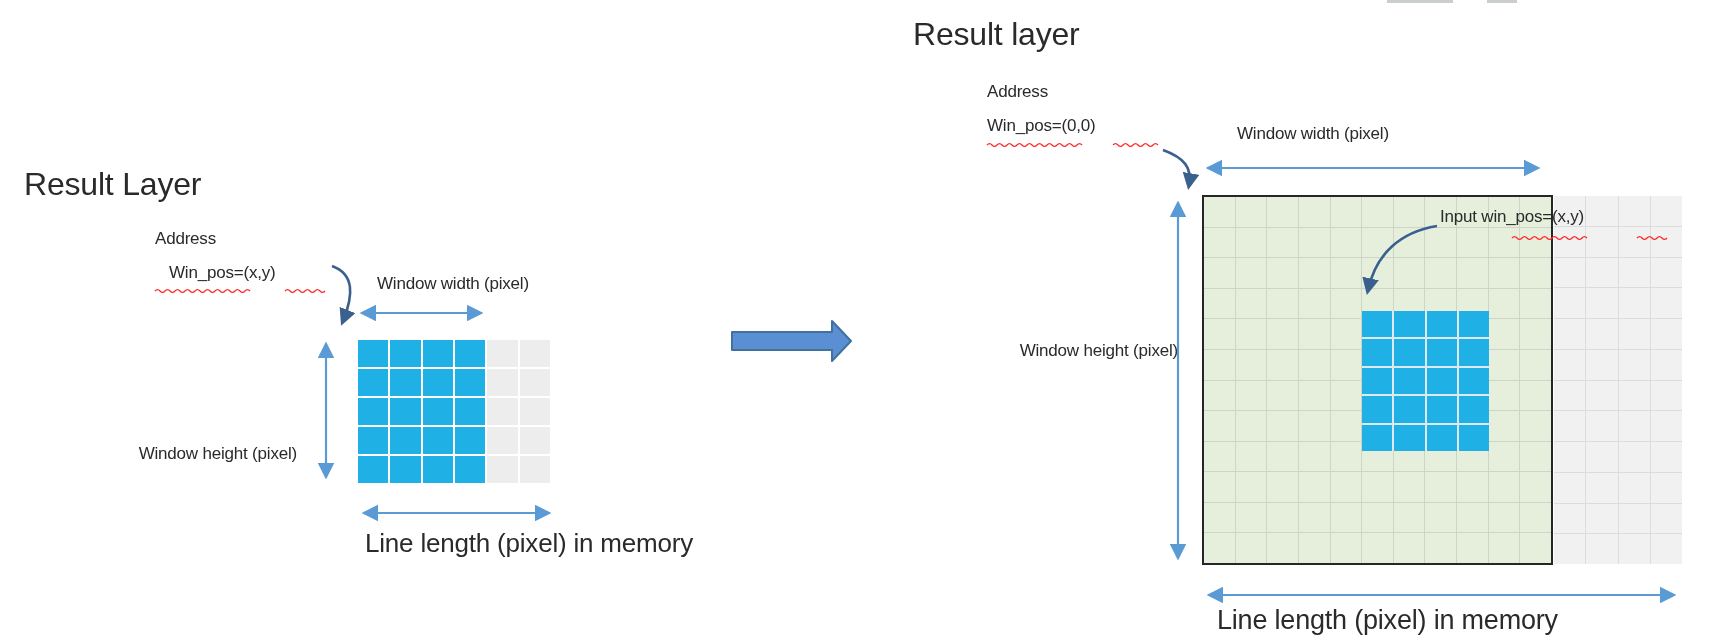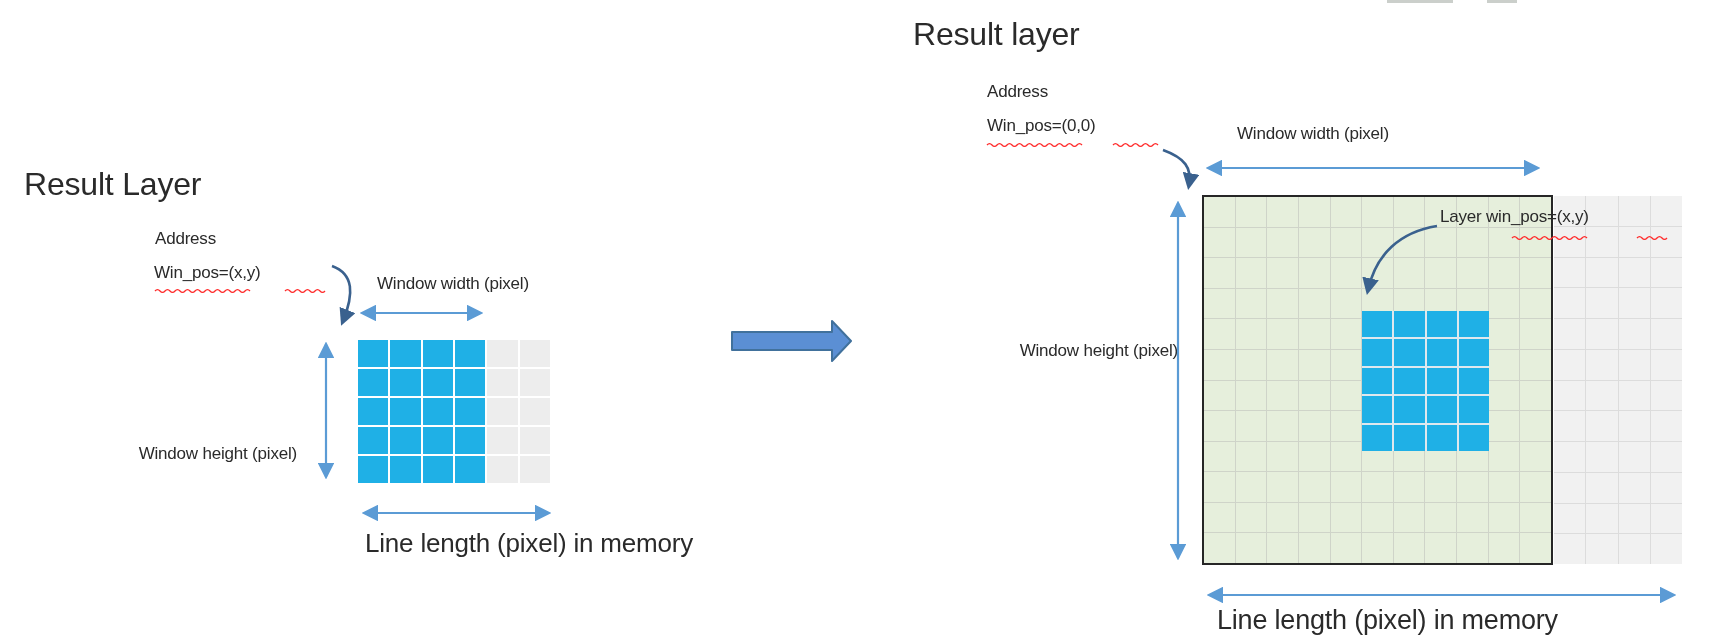--- a/index.html
+++ b/index.html
@@ -27,21 +27,21 @@
 <body>
 
 <div id="canvas">
 
   <div class="artifact" style="left:1387px;width:66px;"></div>
   <div class="artifact" style="left:1487px;width:30px;"></div>
 
   <div class="lbl title" style="left:24px;top:166px;">Result Layer</div>
 
   <div class="lbl body-lbl" style="left:155px;top:229px;">Address</div>
-  <div class="lbl body-lbl" style="left:154px;top:263px;">Win_pos=(x,y)</div>
+  <div class="lbl body-lbl" style="left:169px;top:263px;">Win_pos=(x,y)</div>
 
   <div class="lbl body-lbl" style="left:377px;top:274px;">Window width (pixel)</div>
 
   <div class="lbl body-lbl t-right" style="left:52px;top:398px;width:245px;">Window height (pixel)</div>
 
   <div class="lbl body-lbl" style="left:365px;top:528px;font-size:26px;">Line length (pixel) in memory</div>
 
   <div id="input-grid" class="grid" style="grid-template-columns: repeat(6, 1fr); grid-template-rows: repeat(5, 1fr);">
       <div class="cell blue"></div>
       <div class="cell blue"></div>
@@ -286,21 +286,21 @@
       <div class="cell blue"></div>
       <div class="cell blue"></div>
       <div class="cell blue"></div>
       <div class="cell blue"></div>
       <div class="cell blue"></div>
       <div class="cell blue"></div>
       <div class="cell blue"></div>
       <div class="cell blue"></div>
     </div>
 
-  <div class="lbl body-lbl" style="left:1440px;top:207px;z-index:4;">Layer win_pos=(x,y)</div>
+  <div class="lbl body-lbl" style="left:1440px;top:207px;z-index:4;">Input win_pos=(x,y)</div>
 
   <svg id="arrow-layer">
     <defs>
       <marker id="dimHead" viewBox="0 0 10 10" refX="8.5" refY="5" markerWidth="7.5" markerHeight="7.5" orient="auto-start-reverse">
           <path d="M0 0L10 5L0 10z" fill="#5B9BD5"></path>
         </marker>
       <marker id="annHead" viewBox="0 0 10 10" refX="7" refY="5" markerWidth="6.5" markerHeight="6.5" orient="auto">
           <path d="M0 0L10 5L0 10z" fill="#3A618E"></path>
         </marker>
     </defs>

